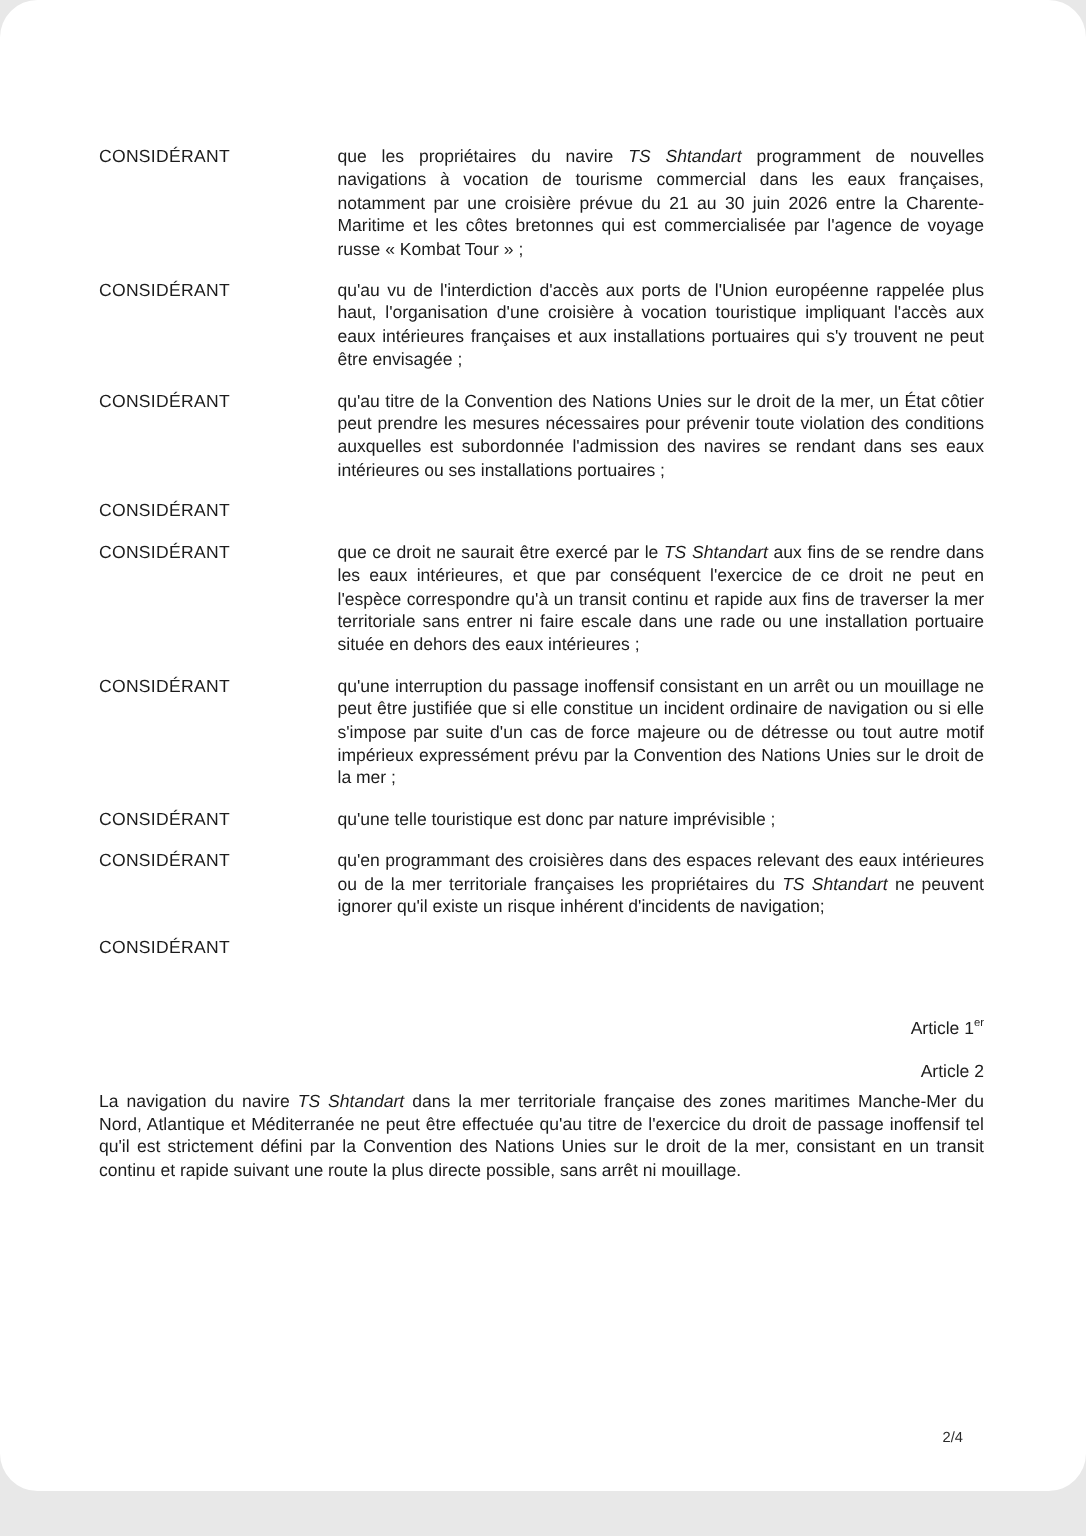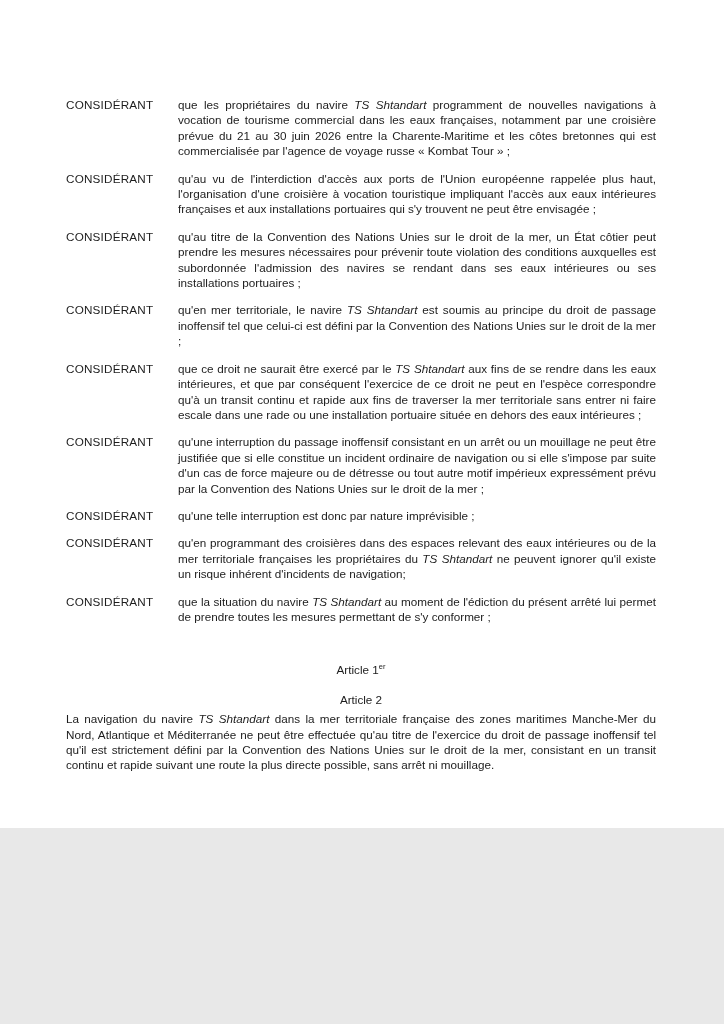--- a/index.html
+++ b/index.html
@@ -1,53 +1,55 @@
 <!DOCTYPE html>
 <html><head>
 <meta charset="utf-8">
 <style>
   * { margin: 0; padding: 0; box-sizing: border-box; }
   html, body { background: #e8e8e8; }
   .page {
     position: relative;
     width: 724px;
-    height: 828px;
+    height: 994px;
     margin: 0 auto;
     background: #ffffff;
     font-family: "Liberation Sans", "DejaVu Sans", sans-serif;
     color: #1c1c1c;
     font-size: 11.7px;
     line-height: 15.4px;
     overflow: hidden;
+    border-radius: 25px;
   }
   .content {
     position: absolute;
     left: 66px;
     top: 97px;
     width: 590px;
   }
   .considerant-block {
     display: flex;
     margin-bottom: 12px;
   }
   .c-label {
     width: 112px;
     flex: none;
     letter-spacing: 0.2px;
   }
   .c-body {
     width: 478px;
     text-align: justify;
+    margin-left: 47px;
   }
   .c-body i, .article-body i { font-style: italic; }
   .enacting {
     margin-top: 27px;
   }
   .article-heading {
-    text-align: center;
+    text-align: right;
     margin-top: 38px;
   }
   .article-heading sup {
     font-size: 7.5px;
     vertical-align: super;
     line-height: 0;
   }
   .article-heading.second { margin-top: 14px; }
   .article-body {
     margin-top: 4px;
@@ -76,41 +78,39 @@
         <div class="considerant-block">
           <div class="c-label">CONSIDÉRANT</div>
           <div class="c-body"><span>qu'au vu de l'interdiction d'accès aux ports de l'Union européenne rappelée plus haut, l'organisation d'une croisière à vocation touristique impliquant l'accès aux eaux intérieures françaises et aux installations portuaires qui s'y trouvent ne peut être envisagée ;</span></div>
         </div>
         <div class="considerant-block">
           <div class="c-label">CONSIDÉRANT</div>
           <div class="c-body"><span>qu'au titre de la Convention des Nations Unies sur le droit de la mer, un État côtier peut prendre les mesures nécessaires pour prévenir toute violation des conditions auxquelles est subordonnée l'admission des navires se rendant dans ses eaux intérieures ou ses installations portuaires ;</span></div>
         </div>
         <div class="considerant-block">
           <div class="c-label">CONSIDÉRANT</div>
-          <div class="c-body"><span>qu'en mer territoriale, le navire </span><i>TS Shtandart</i><span> est soumis au principe du droit de passage inoffensif tel que celui-ci est défini par la Convention des Nations Unies sur le droit de la mer ;</span></div>
         </div>
         <div class="considerant-block">
           <div class="c-label">CONSIDÉRANT</div>
           <div class="c-body"><span>que ce droit ne saurait être exercé par le </span><i>TS Shtandart</i><span> aux fins de se rendre dans les eaux intérieures, et que par conséquent l'exercice de ce droit ne peut en l'espèce correspondre qu'à un transit continu et rapide aux fins de traverser la mer territoriale sans entrer ni faire escale dans une rade ou une installation portuaire située en dehors des eaux intérieures ;</span></div>
         </div>
         <div class="considerant-block">
           <div class="c-label">CONSIDÉRANT</div>
           <div class="c-body"><span>qu'une interruption du passage inoffensif consistant en un arrêt ou un mouillage ne peut être justifiée que si elle constitue un incident ordinaire de navigation ou si elle s'impose par suite d'un cas de force majeure ou de détresse ou tout autre motif impérieux expressément prévu par la Convention des Nations Unies sur le droit de la mer ;</span></div>
         </div>
         <div class="considerant-block">
           <div class="c-label">CONSIDÉRANT</div>
-          <div class="c-body"><span>qu'une telle interruption est donc par nature imprévisible ;</span></div>
+          <div class="c-body"><span>qu'une telle touristique est donc par nature imprévisible ;</span></div>
         </div>
         <div class="considerant-block">
           <div class="c-label">CONSIDÉRANT</div>
           <div class="c-body"><span>qu'en programmant des croisières dans des espaces relevant des eaux intérieures ou de la mer territoriale françaises les propriétaires du </span><i>TS Shtandart</i><span> ne peuvent ignorer qu'il existe un risque inhérent d'incidents de navigation;</span></div>
         </div>
         <div class="considerant-block">
           <div class="c-label">CONSIDÉRANT</div>
-          <div class="c-body"><span>que la situation du navire </span><i>TS Shtandart</i><span> au moment de l'édiction du présent arrêté lui permet de prendre toutes les mesures permettant de s'y conformer ;</span></div>
         </div>
       </div>
     <div id="article-list">
         <div class="article-heading"><span>Article 1</span><sup>er</sup></div>
         <div class="article-heading second"><span>Article 2</span></div>
         <div class="article-body"><span>La navigation du navire </span><i>TS Shtandart</i><span> dans la mer territoriale française des zones maritimes Manche-Mer du Nord, Atlantique et Méditerranée ne peut être effectuée qu'au titre de l'exercice du droit de passage inoffensif tel qu'il est strictement défini par la Convention des Nations Unies sur le droit de la mer, consistant en un transit continu et rapide suivant une route la plus directe possible, sans arrêt ni mouillage.</span></div>
       </div>
   </div>
   <div class="page-number">2/4</div>
 </div>

